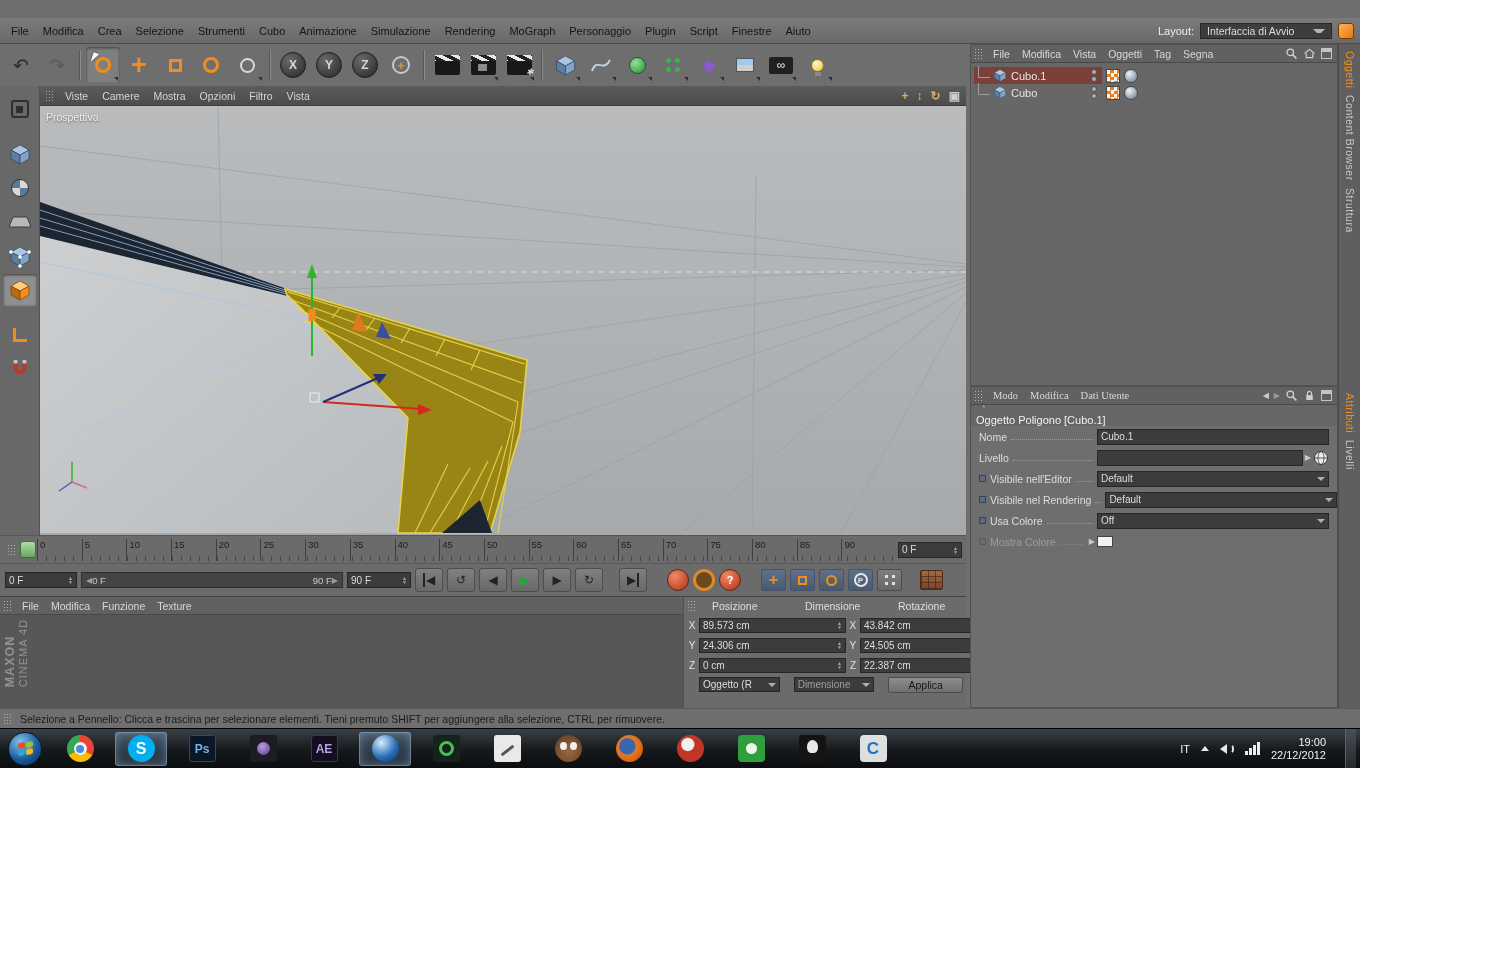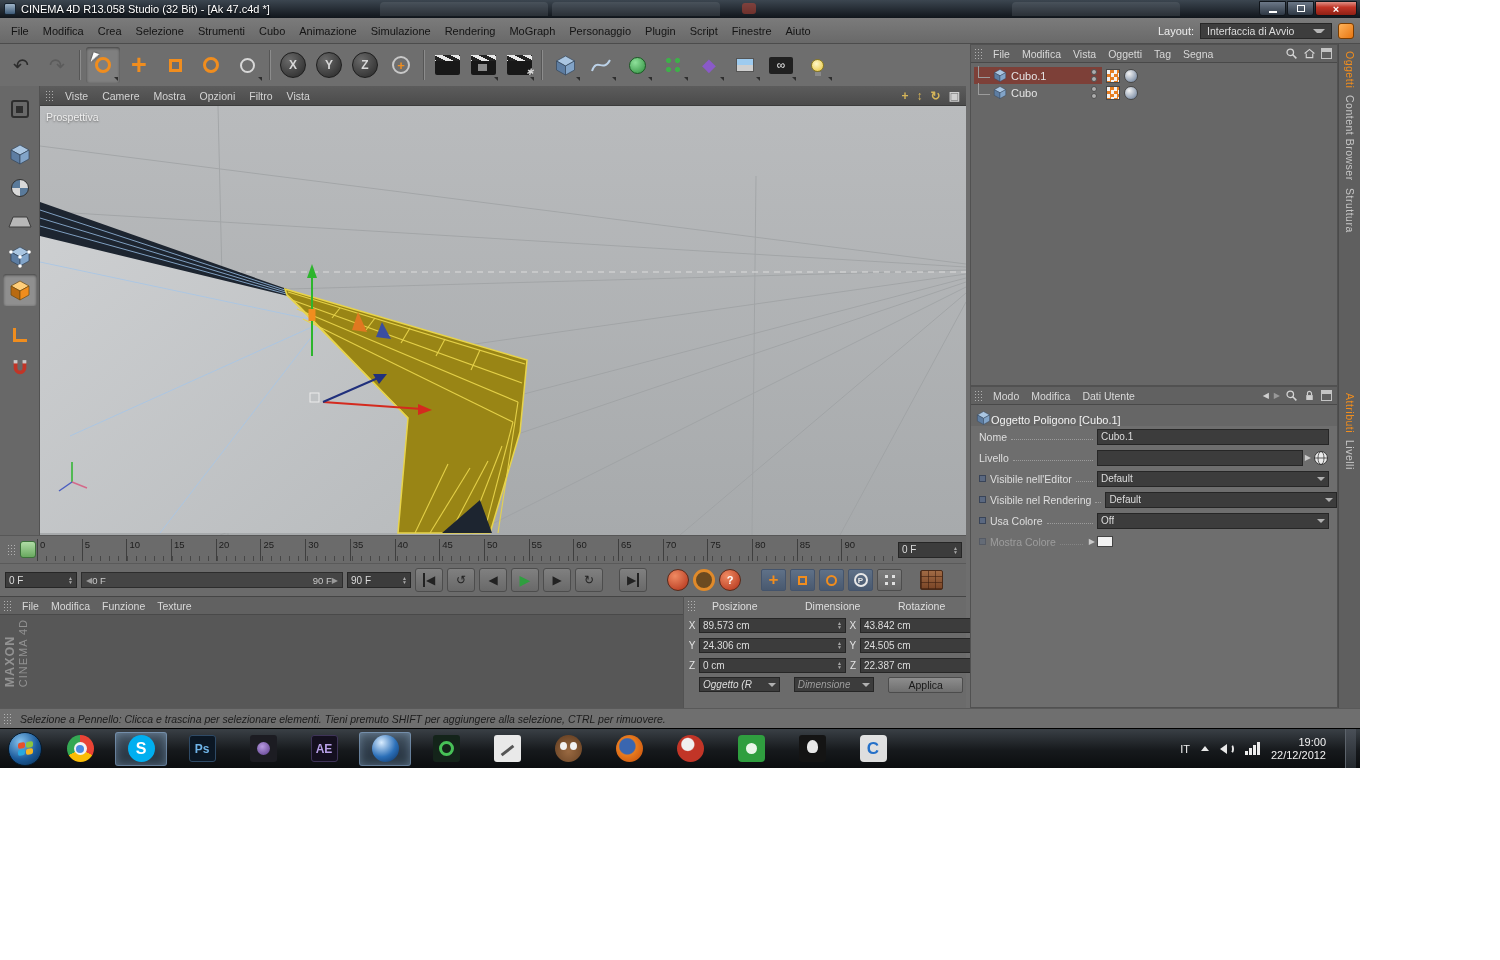--- a/index.html
+++ b/index.html
@@ -126,27 +126,27 @@
 
 
 .coords{position:absolute;top:596px;left:683px;width:283px;height:112px;background:#6b6b6b;border-left:1px solid #525252;border-top:1px solid #454545;}
 .coords .phead{background:#6b6b6b;border-bottom:none;}
 .chead{width:93px;color:#dedede;padding-left:12px;}
 .crow{display:flex;align-items:center;height:20px;padding:0 3px;gap:2px;}
 .clabel{width:10px;text-align:center;color:#e3e3e3;font-size:10px;flex:none;}
 .cfld{flex:1;height:15px;}
 .cbot{display:flex;align-items:center;height:19px;padding:0 3px;gap:2px;}
 .cbot .spc{width:10px;flex:none;}
-.mini-dd{flex:1;height:15px;font-style:italic;}
+.mini-dd{flex:1;height:15px;}
 .mini-dd.dim span{color:#9e9e9e;}
 .applybtn{flex:1;height:16px;background:linear-gradient(#8d8d8d,#6f6f6f);border:1px solid #4c4c4c;border-radius:2px;color:#181818;font-size:10.5px;display:flex;align-items:center;justify-content:center;}
 
 
 .status{position:absolute;top:708px;left:0;width:1360px;height:20px;background:#6f6f6f;border-top:1px solid #595959;display:flex;align-items:center;color:#1c1c1c;font-size:10.5px;}
-.status .txt{padding-left:4px;font-style:italic;}
+.status .txt{padding-left:4px;}
 
 
 .om{position:absolute;top:44px;left:970px;width:368px;height:342px;background:#676767;border:1px solid #515151;}
 .om-body{padding-top:4px;}
 .om-row{display:flex;align-items:center;height:17px;padding-left:3px;color:#e4e4e4;font-size:11px;}
 .om-left{display:flex;align-items:center;width:128px;height:17px;flex:none;}
 .om-row.active .om-left{background:var(--row-select,#7d4038);}
 .tree{width:12px;height:12px;border-left:1px solid #9c9c9c;border-bottom:1px solid #9c9c9c;margin:-7px 3px 0 4px;flex:none;}
 .om-name{margin-left:4px;white-space:nowrap;}
 .vdots{margin-left:auto;margin-right:5px;display:flex;flex-direction:column;gap:1px;}
@@ -154,21 +154,21 @@
 .tag{width:14px;height:14px;margin-left:4px;border:1px solid #484848;flex:none;}
 .tag.checker{background:repeating-conic-gradient(var(--tag-orange,#e67e22) 0 25%,#f3f3f3 0 50%);background-size:7px 7px;}
 .tag.phong{border-radius:50%;background:radial-gradient(circle at 35% 30%,#f2f2f2,#8696ac 75%);}
 .corner{width:11px;height:11px;border:1px solid #c4c4c4;position:relative;}
 .corner::before{content:"";position:absolute;left:0;top:0;right:0;height:3px;background:#c4c4c4;}
 .mini-icon{width:13px;height:13px;display:block;}
 .tinytri{color:#cfcfcf;font-size:8px;}
 
 
 .am{position:absolute;top:386px;left:970px;width:368px;height:322px;background:#6e6e6e;border:1px solid #515151;}
-.am-title{height:21px;display:flex;align-items:flex-end;padding-left:5px;color:#f2f2f2;font-size:11px;background:#666;}
+.am-title{height:21px;display:flex;align-items:flex-start;gap:5px;padding-left:5px;color:#f2f2f2;font-size:11px;background:#666;flex-direction:column;}
 .am-tabs{display:flex;gap:3px;padding:2px 4px 3px;background:#606060;border-bottom:1px solid #4a4a4a;}
 .am-tab{padding:1px 10px;background:#545454;color:#cecece;font-size:10.5px;border:1px solid #424242;border-radius:2px;}
 .am-tab.active{background:#7e90a8;color:#0e1622;border-color:#3c4a5e;}
 .am-section{height:16px;background:#5b5b5b;color:#eaeaea;font-size:10.5px;display:flex;align-items:center;padding-left:7px;border-top:1px solid #7a7a7a;border-bottom:1px solid #474747;}
 .arow{display:flex;align-items:center;height:21px;padding:0 8px;font-size:10.5px;color:#dedede;}
 .arow .chk{width:7px;height:7px;background:#5a6880;border:1px solid #394458;margin-right:4px;flex:none;}
 .arow .lbl{white-space:nowrap;}
 .arow .lbl.dis{color:#9d9d9d;}
 .leader{flex:1;border-bottom:1px dotted #9c9c9c;margin:0 4px 4px;height:10px;min-width:6px;}
 .aval{width:232px;flex:none;display:flex;align-items:center;}
@@ -238,37 +238,20 @@
     <g id="cube-orange">
       <polygon points="2,7 11,2 20,7 11,12" fill="#ffce7a" stroke="#6e4a10" stroke-width="0.7"></polygon>
       <polygon points="2,7 11,12 11,21 2,16" fill="#b86a10" stroke="#6e4a10" stroke-width="0.7"></polygon>
       <polygon points="20,7 11,12 11,21 20,16" fill="#f08d1e" stroke="#6e4a10" stroke-width="0.7"></polygon>
     </g>
   </defs>
 </svg>
 
 <div class="screen">
 
-  <div class="titlebar">
-    <span class="appico"></span>
-    <span class="title-text">CINEMA 4D R13.058 Studio (32 Bit) - [Ak 47.c4d *]</span>
-    <span class="ghost" style="left:380px;width:168px;"></span>
-    <span class="ghost" style="left:552px;width:168px;"></span>
-    <span class="ghost red" style="left:742px;top:3px;height:11px;"></span>
-    <span class="ghost" style="left:1012px;width:168px;"></span>
-    <div class="winbtns">
-      <span class="winbtn">
-          <i class="minbar"></i>
-        </span>
-      <span class="winbtn">
-          <i class="maxbox"></i>
-        </span>
-      <span class="winbtn close">×</span>
-    </div>
-  </div>
 
   <div class="menubar">
     <span style="display:flex;">
 
     <span class="mi">File</span>
         <span class="mi">Modifica</span>
         <span class="mi">Crea</span>
         <span class="mi">Selezione</span>
         <span class="mi">Strumenti</span>
         <span class="mi">Cubo</span>
@@ -773,21 +756,21 @@
           </span>
           <span class="tag checker"></span>
           <span class="tag phong"></span>
         </div>
       </div>
   </div>
 
   <div class="am">
     <div class="phead">
       <span class="grip"></span>
-      <span style="display:flex;">
+      <span style="display:flex;font-family:Liberation Serif, serif;">
 
       <span class="mi">Modo</span>
           <span class="mi">Modifica</span>
           <span class="mi">Dati Utente</span>
         </span>
       <span class="phead-icons">
         <span class="tinytri">◀</span>
         <span class="tinytri" style="opacity:.5;">▶</span>
         <svg class="mini-icon" viewBox="0 0 16 16">
             <circle cx="6.5" cy="6.5" r="4" fill="none" stroke="#d4d4d4" stroke-width="1.6"></circle>

